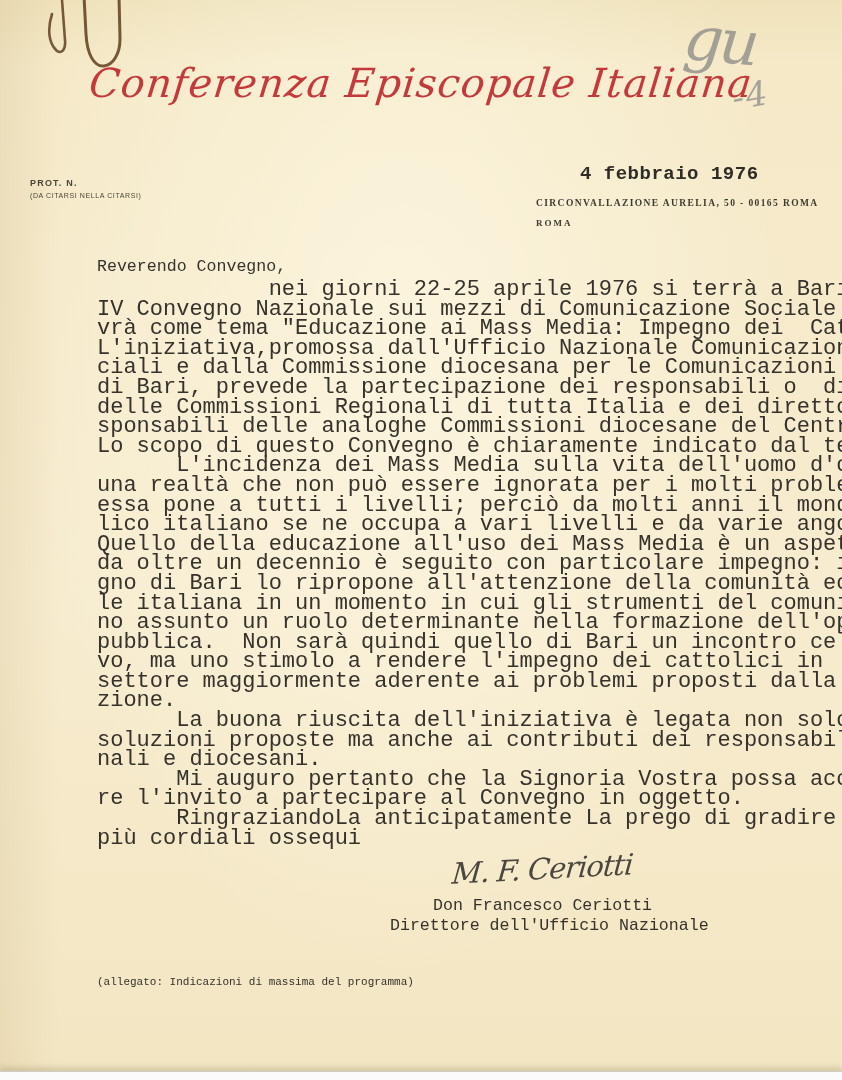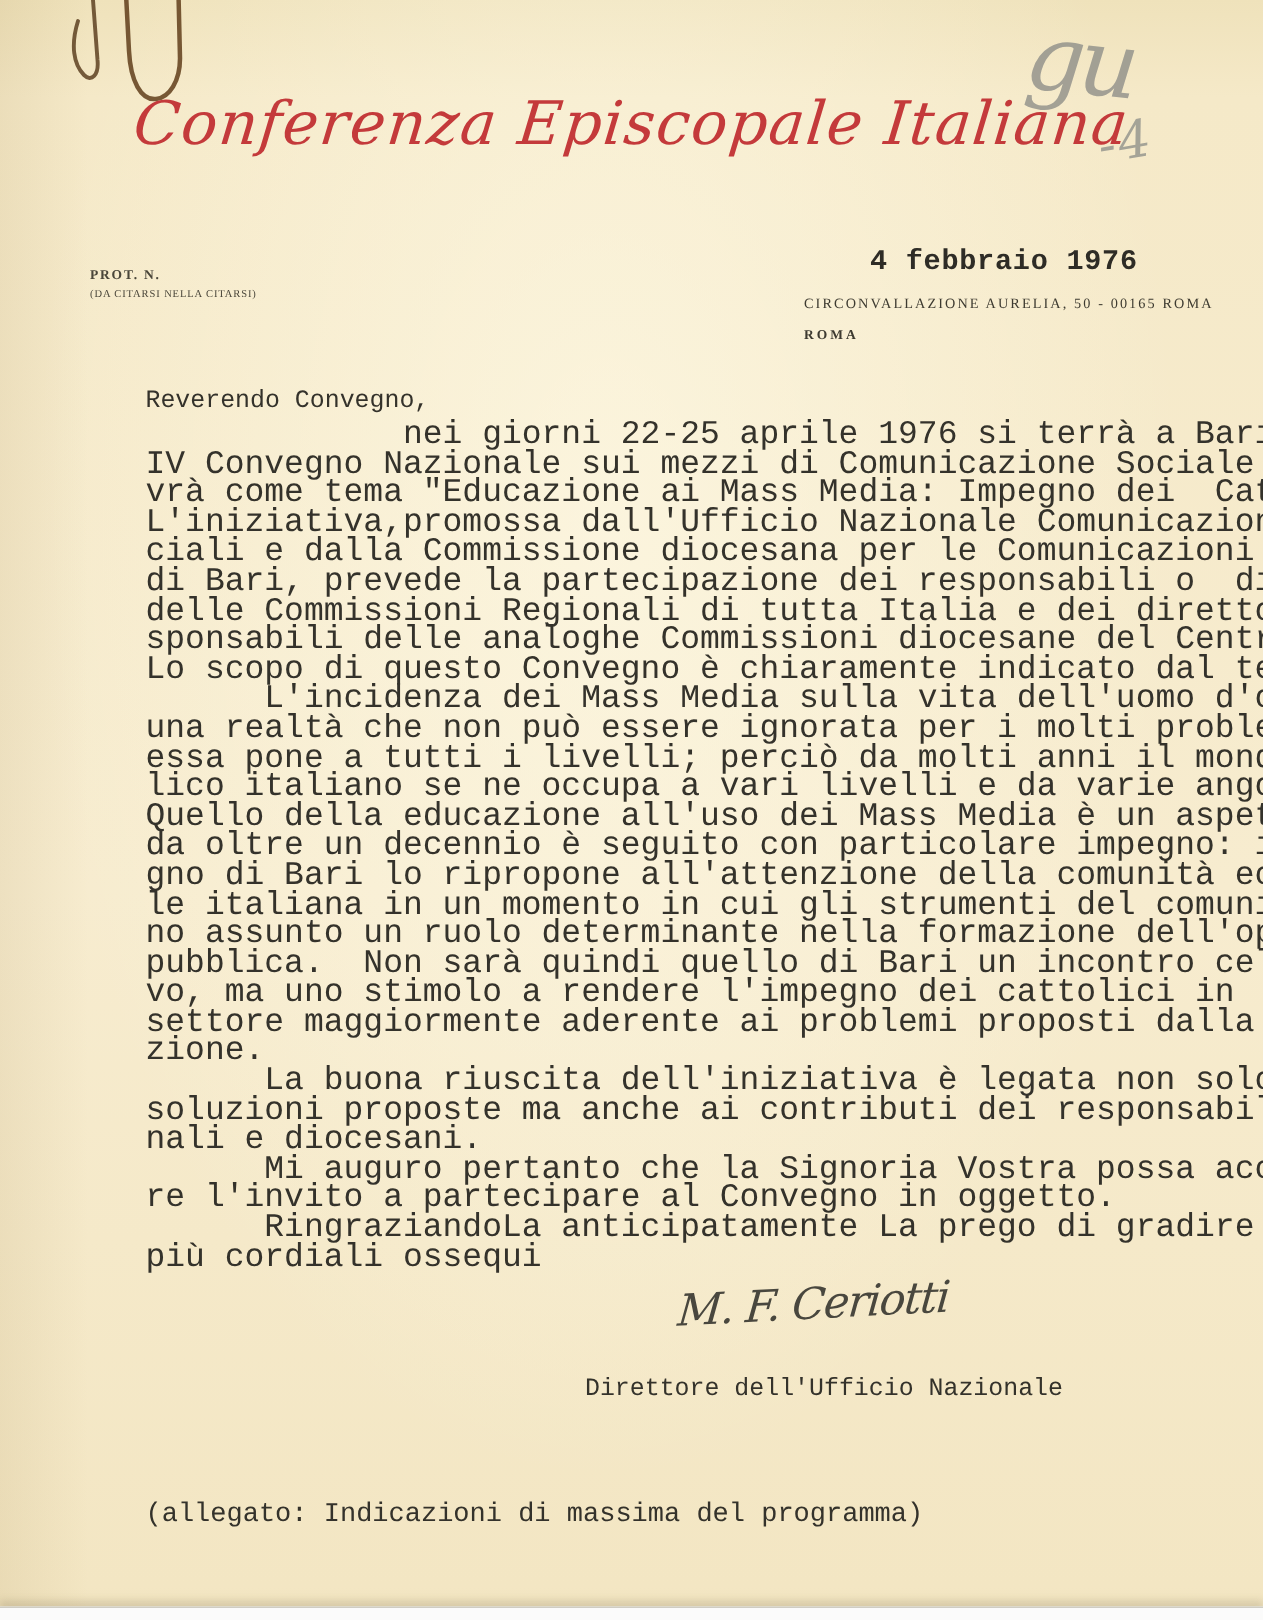--- a/index.html
+++ b/index.html
@@ -29,56 +29,56 @@
     transform:rotate(-10deg); letter-spacing:2px; line-height:1;
   }
 
   .masthead {
     position:absolute; left:0; right:0; top:60px; text-align:center;
     font-family:"DejaVu Serif", serif; font-style:italic;
     font-size:40px; color:#c43a3b; letter-spacing:1px;
     transform:skewX(-6deg);
   }
 
-  .prot-block { position:absolute; left:60px; top:178px; color:#4a463a; font-family:Liberation Serif, serif; }
+  .prot-block { position:absolute; left:30px; top:178px; color:#4a463a; font-family:Liberation Sans, sans-serif; }
   .prot-label { font-size:9px; font-weight:bold; letter-spacing:1.2px; }
   .prot-note  { font-size:7px; letter-spacing:.6px; margin-top:4px; }
 
   .letter-date {
     position:absolute; left:580px; top:163px;
     font-size:19px; font-weight:bold; letter-spacing:.5px; color:#2e2c26;text-align:center;
   }
   .city-label {
     position:absolute; left:536px; top:186px;
     font-family:"Liberation Serif","DejaVu Serif",serif;
     font-size:9px; font-weight:bold; letter-spacing:2px; color:#3d3a30;margin-top:32px;
   }
   .address-line {
     position:absolute; left:536px; top:198px;
     font-family:"Liberation Serif","DejaVu Serif",serif;
-    font-size:9.5px; font-weight:normal; letter-spacing:1.4px; color:#3d3a30;
+    font-size:9.5px; font-weight:bold; letter-spacing:1.4px; color:#3d3a30;
   }
 
   .salutation { position:absolute; left:97px; top:257px; font-size:16.6px; }
   .letter-body {
     position:absolute; left:97px; top:280px;
     font-size:22px; line-height:19.6px; white-space:pre;
   }
 
   .sig-hand {
     position:absolute; left:452px; top:852px;
     font-family:"DejaVu Serif", serif; font-style:italic;
     font-size:29px; color:#3b3a33; opacity:.92;
     transform:rotate(-3deg) skewX(-8deg); letter-spacing:-1px;
   }
   .sig-name  { position:absolute; left:433px; top:896px; font-size:16.6px; }
   .sig-t1    { position:absolute; left:390px; top:916px; font-size:16.6px; }
   .sig-t2    { position:absolute; left:407px; top:935px; font-size:16.6px; }
 
-  .attachment-note { position:absolute; left:97px; top:976px; font-size:18px;margin-top:24px; }
+  .attachment-note { position:absolute; left:97px; top:976px; font-size:11px; }
 
   .scan-edge {
     position:absolute; left:0; right:0; bottom:0; height:9px;
     background:#fbfbfb; border-top:1px solid #cfcdc4;
     box-shadow:0 -4px 5px rgba(130,118,88,.22);
   }
 </style>
 </head>
 <body>
 
@@ -129,19 +129,20 @@
 zione.
       La buona riuscita dell'iniziativa è legata non solo alle
 soluzioni proposte ma anche ai contributi dei responsabili regio̲
 nali e diocesani.
       Mi auguro pertanto che la Signoria Vostra possa accoglie̲
 re l'invito a partecipare al Convegno in oggetto.
       RingraziandoLa anticipatamente La prego di gradire i miei
 più cordiali ossequi</pre>
 
   <div class="sig-hand">M. F. Ceriotti</div>
+  <div class="sig-name typed">Don Francesco Ceriotti</div>
   <div class="sig-t1 typed">Direttore dell'Ufficio Nazionale</div>
 
   <div class="attachment-note typed">(allegato: Indicazioni di massima del programma)</div>
 
   <div class="scan-edge"></div>
 
 </div>
 
 </body></html>

